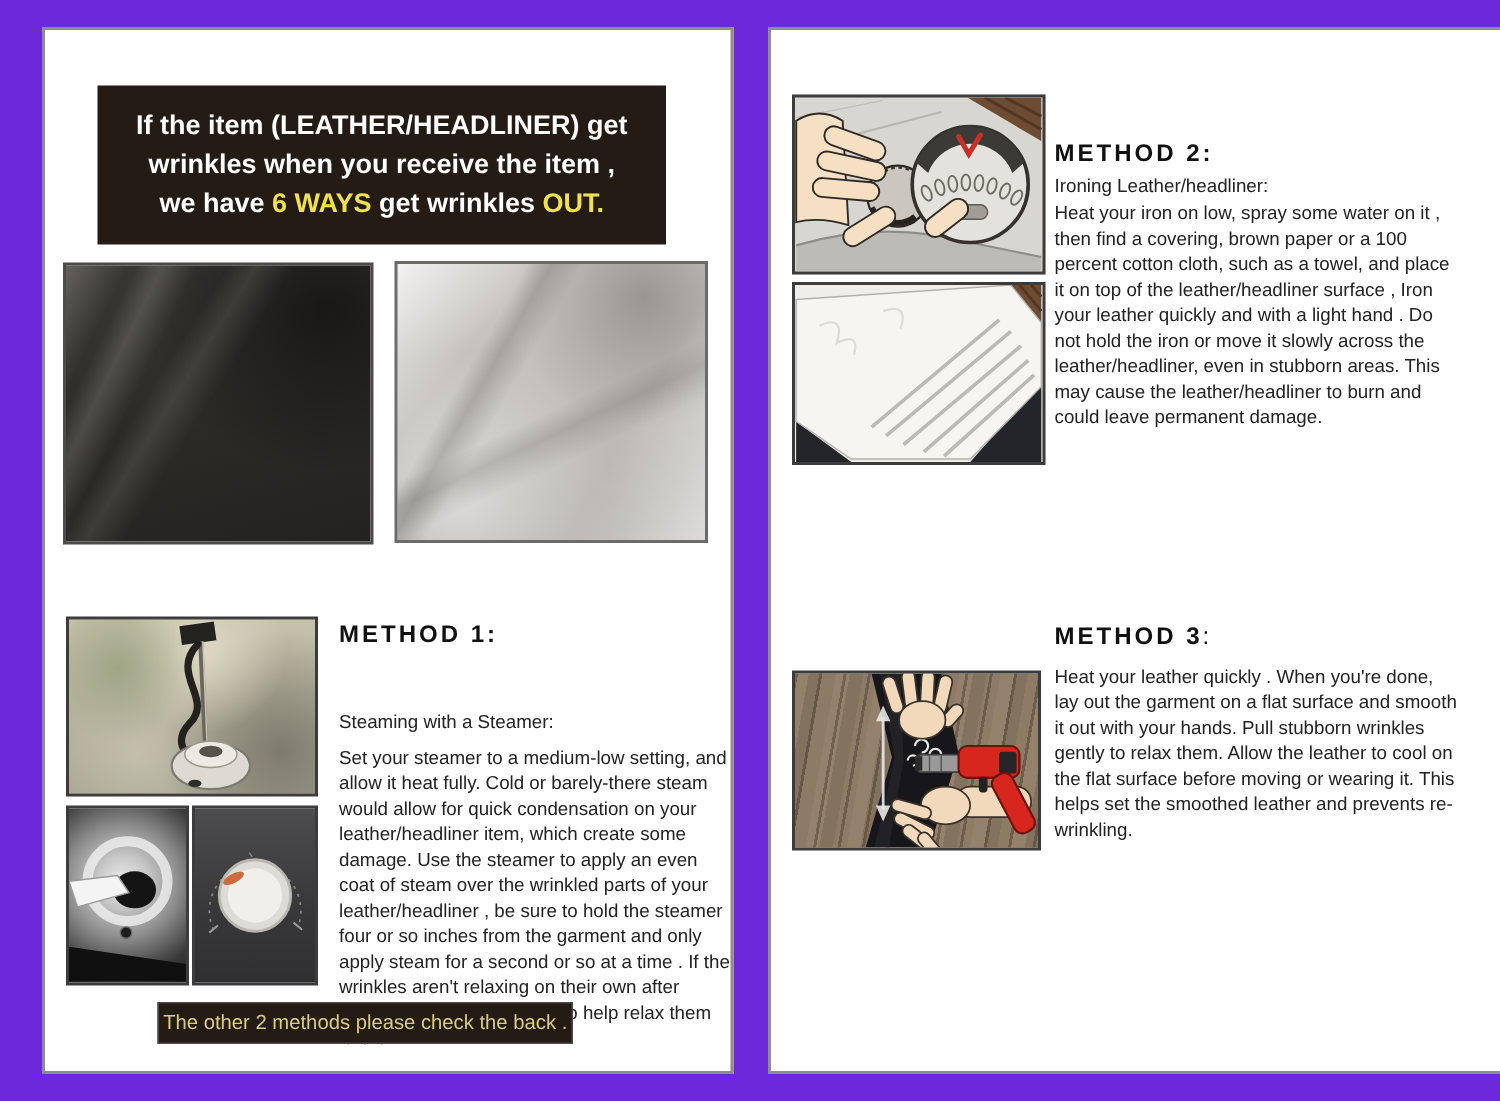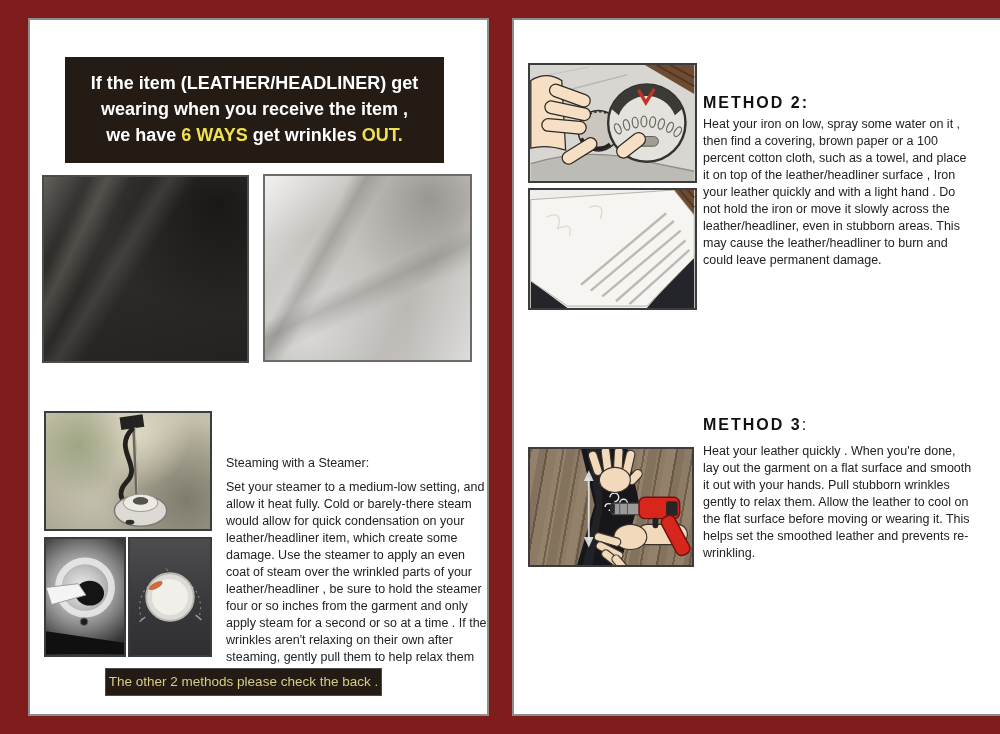--- a/index.html
+++ b/index.html
@@ -1,16 +1,16 @@
 <!DOCTYPE html>
 <html><head>
 <meta charset="utf-8">
 <style>
   html,body{margin:0;padding:0;background:#ffffff;}
-  .canvas{position:relative;width:1000px;height:734px;background:#7f1d1d;
+  .canvas{position:relative;width:1000px;height:734px;background:#6d28d9;
     font-family:"Liberation Sans", sans-serif;color:#1f1f1f;overflow:hidden;}
   .panel{position:absolute;top:18px;height:698px;background:#ffffff;
     border:2px solid #8d8d8d;box-sizing:border-box;}
   .panel.left{left:28px;width:461px;}
   .panel.right{left:512px;width:534px;}
 
   
   .headline-box{position:absolute;left:35px;top:37px;width:379px;height:106px;
     background:#241b15;text-align:center;padding-top:13px;box-sizing:border-box;}
   .hl-line{color:#ffffff;font-weight:bold;font-size:18px;line-height:26px;white-space:nowrap;}
@@ -75,21 +75,21 @@
 </style>
 </head>
 <body>
 
 <div class="canvas">
 
   <section class="panel left">
 
     <div class="headline-box">
       <div class="hl-line">If the item (LEATHER/HEADLINER) get</div>
-      <div class="hl-line">wearing when you receive the item ,</div>
+      <div class="hl-line">wrinkles when you receive the item ,</div>
       <div class="hl-line"><span>we have </span><span class="accent">6 WAYS</span><span> get wrinkles </span><span class="accent">OUT.</span></div>
     </div>
 
     <div class="swatch dark"></div>
     <div class="swatch light"></div>
 
     <div class="photo steamer">
       <svg viewBox="0 0 168 120">
         <rect x="76" y="3" width="24" height="13" fill="#242320" transform="rotate(-8 88 9)"></rect>
         <line x1="90" y1="15" x2="94" y2="100" stroke="#6a675e" stroke-width="3.5"></line>
@@ -118,20 +118,21 @@
         <line x1="10" y1="86" x2="16" y2="81" stroke="#9a9a9a" stroke-width="1.5"></line>
         <line x1="75" y1="84" x2="69" y2="79" stroke="#9a9a9a" stroke-width="1.5"></line>
         <circle cx="42" cy="60" r="25" fill="#dddbd5" stroke="#b8b6b0" stroke-width="2"></circle>
         <circle cx="42" cy="60" r="19" fill="#f1efe9"></circle>
         <ellipse cx="27" cy="48" rx="8" ry="3.2" fill="#cf6a3c" transform="rotate(-28 27 48)"></ellipse>
         <line x1="38" y1="30" x2="40" y2="33" stroke="#8a8a8a" stroke-width="1"></line>
       </svg>
     </div>
 
     <div class="mtext m1">
+      <h2>METHOD 1:</h2>
       <p class="sub" style="margin-bottom:7px;margin-top:40px;">Steaming with a Steamer:</p>
       <p class="body">Set your steamer to a medium-low setting, and allow it heat fully. Cold or barely-there steam would allow for quick condensation on your leather/headliner item, which create some damage. Use the steamer to apply an even coat of steam over the wrinkled parts of your leather/headliner , be sure to hold the steamer four or so inches from the garment and only apply steam for a second or so at a time . If the wrinkles aren't relaxing on their own after steaming, gently pull them to help relax them further.</p>
     </div>
 
     <div class="footer-box">
       <span>The other 2 methods please check the back .</span>
     </div>
   </section>
 
   <section class="panel right">
@@ -189,20 +190,21 @@
         </g>
         <g stroke="#dddbd5" stroke-width="1.5" fill="none">
           <path d="M16,28 Q34,20 28,40 Q44,32 40,48"></path>
           <path d="M60,18 Q78,12 72,30"></path>
         </g>
       </svg>
     </div>
 
     <div class="mtext m2">
       <h2>METHOD 2:</h2>
+      <p class="sub">Ironing Leather/headliner:</p>
       <p class="body">Heat your iron on low,  spray some water on it , then find a covering, brown paper or a 100 percent cotton cloth, such as a towel, and place it on top of the leather/headliner surface , Iron your leather quickly and with a light hand . Do not hold the iron or move it slowly across the leather/headliner, even in stubborn areas. This may cause the leather/headliner to burn and could leave permanent damage.</p>
     </div>
 
     <div class="photo heatgun">
       <svg viewBox="0 0 166 120">
         <polygon points="52,0 100,0 112,55 92,120 48,120 66,58" fill="#17171b"></polygon>
         <polygon points="58,0 72,0 74,60 64,120 54,120 68,58" fill="rgba(255,255,255,0.05)"></polygon>
         <path d="M60,30 L60,94" stroke="#e8e8e8" stroke-width="2" opacity="0.9"></path>
         <polygon points="60,22 55,33 65,33" fill="#e8e8e8" opacity="0.9"></polygon>
         <polygon points="60,102 55,91 65,91" fill="#e8e8e8" opacity="0.9"></polygon>

